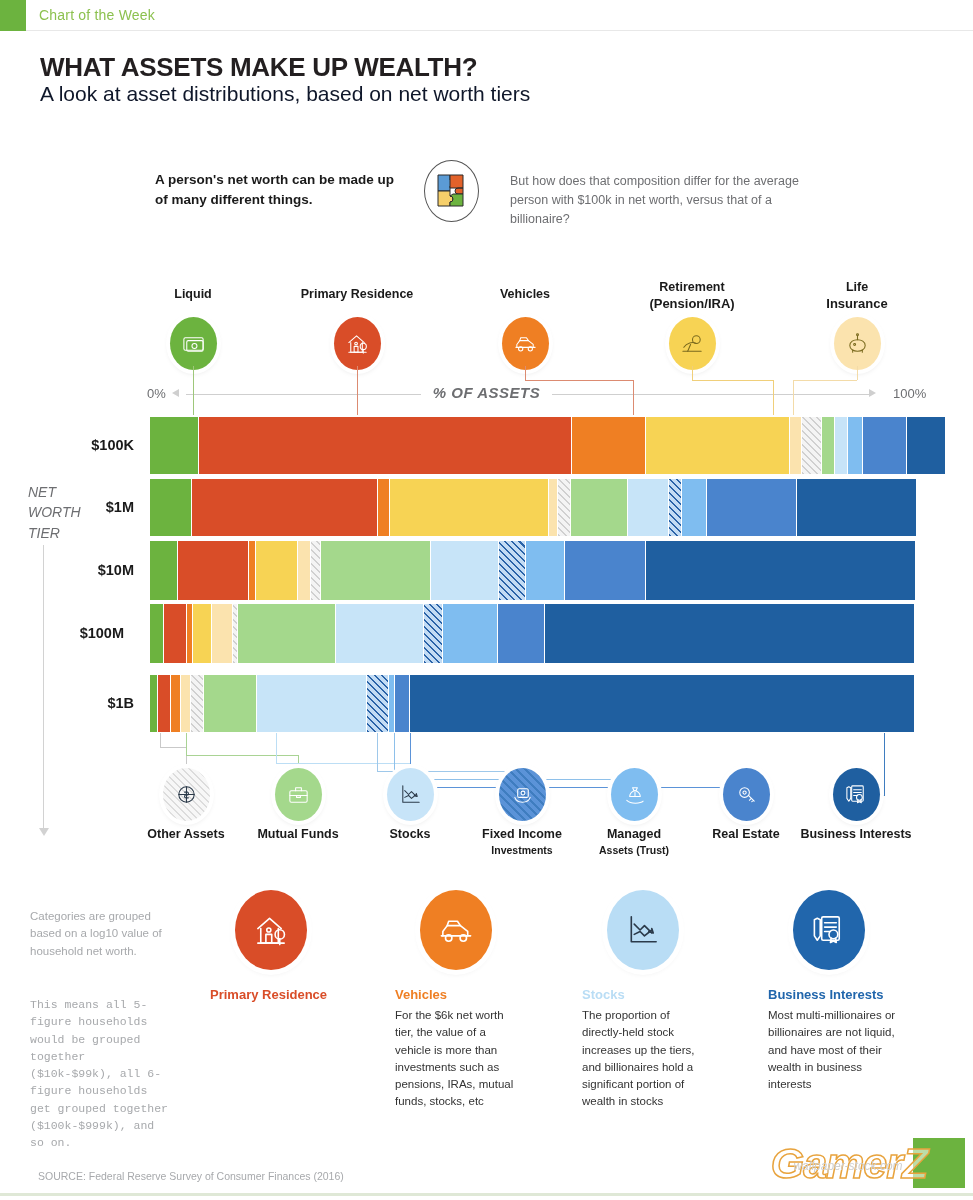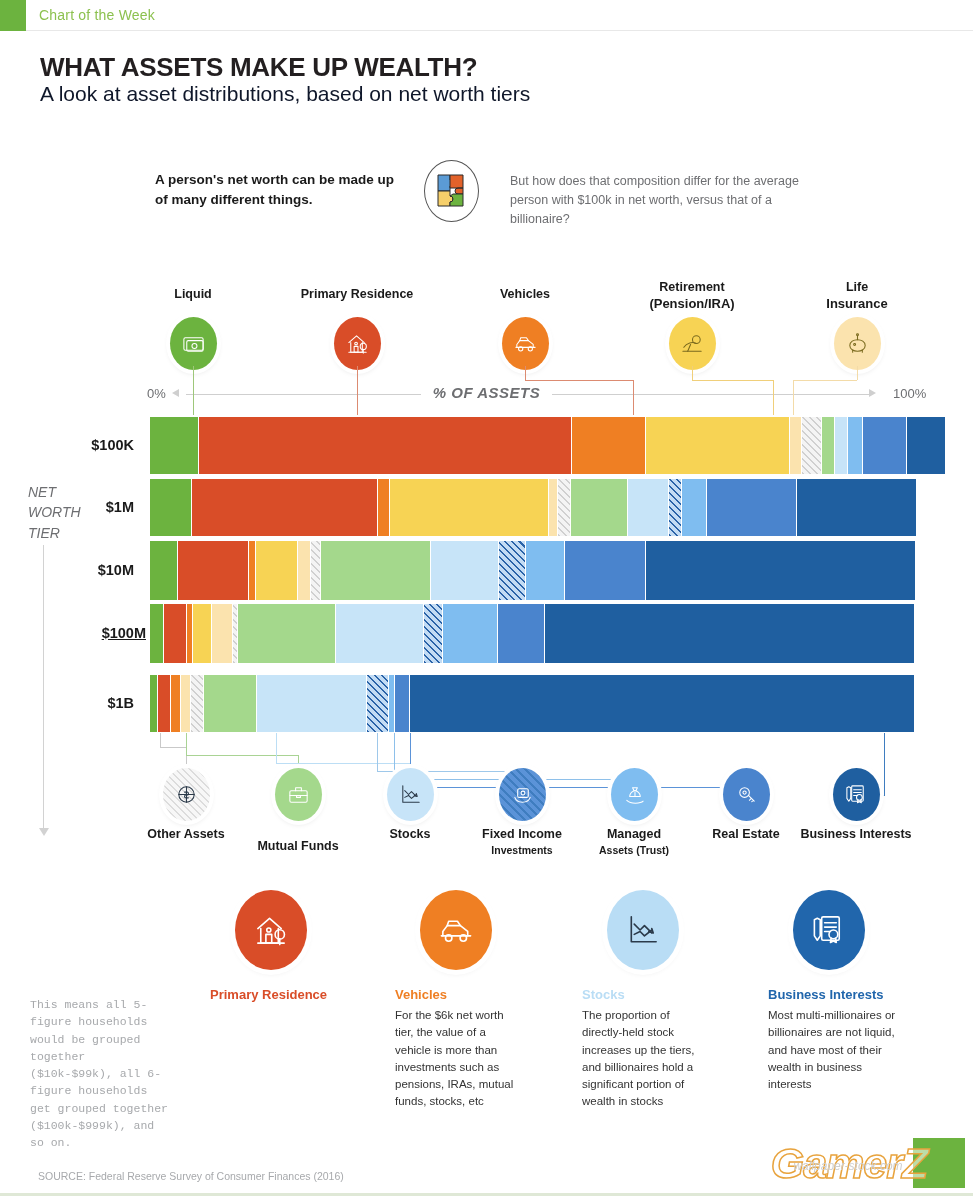--- a/index.html
+++ b/index.html
@@ -223,21 +223,21 @@
       <div class="seg" title="Retirement (Pension/IRA) 5.5%" style="left:105.57px;width:42.075px;background:#f7d354;border-right:1.6px solid #fff;"></div>
       <div class="seg" title="Life Insurance 1.7%" style="left:147.64499999999998px;width:13.005px;background:#fbe3ae;border-right:1.6px solid #fff;"></div>
       <div class="seg" title="Other Assets 1.3%" style="left:160.64999999999998px;width:9.945px;background:#f4f4f4;background-image:repeating-linear-gradient(45deg,#d0d0d0 0 1.6px,transparent 1.6px 5px);border-right:1.6px solid #fff;"></div>
       <div class="seg" title="Mutual Funds 14.4%" style="left:170.59499999999997px;width:110.16000000000001px;background:#a4d88c;border-right:1.6px solid #fff;"></div>
       <div class="seg" title="Stocks 8.9%" style="left:280.75499999999994px;width:68.08500000000001px;background:#c7e4f8;border-right:1.6px solid #fff;"></div>
       <div class="seg" title="Fixed Income Investments 3.5%" style="left:348.84px;width:26.775000000000002px;background:#c3dcf4;background-image:repeating-linear-gradient(45deg,#2a63a8 0 1.6px,transparent 1.6px 5px);border-right:1.6px solid #fff;"></div>
       <div class="seg" title="Managed Assets (Trust) 5.2%" style="left:375.61499999999995px;width:39.78px;background:#7fbdf0;border-right:1.6px solid #fff;"></div>
       <div class="seg" title="Real Estate 10.5%" style="left:415.3949999999999px;width:80.325px;background:#4a84cd;border-right:1.6px solid #fff;"></div>
       <div class="seg" title="Business Interests 35.3%" style="left:495.72px;width:270.04499999999996px;background:#1f5fa0;border-right:1.6px solid #fff;"></div>
     </div>
-    <div class="tier-label" style="top:624.5px;left:26px;text-decoration:underline;">$100M</div>
+    <div class="tier-label" style="top:624.5px;left:4px;">$100M</div>
     <div class="bar-row" style="top:604px;width:765px;height:59px;">
       <div class="seg" title="Liquid 1.8%" style="left:0px;width:13.770000000000001px;background:#6cb33f;border-right:1.6px solid #fff;"></div>
       <div class="seg" title="Primary Residence 3.1%" style="left:13.770000000000001px;width:23.715px;background:#d94d28;border-right:1.6px solid #fff;"></div>
       <div class="seg" title="Vehicles 0.7%" style="left:37.485px;width:5.3549999999999995px;background:#ef7f23;border-right:1.6px solid #fff;"></div>
       <div class="seg" title="Retirement (Pension/IRA) 2.5%" style="left:42.84px;width:19.125px;background:#f7d354;border-right:1.6px solid #fff;"></div>
       <div class="seg" title="Life Insurance 2.7%" style="left:61.96500000000001px;width:20.655px;background:#fbe3ae;border-right:1.6px solid #fff;"></div>
       <div class="seg" title="Other Assets 0.7%" style="left:82.62px;width:5.3549999999999995px;background:#f4f4f4;background-image:repeating-linear-gradient(45deg,#d0d0d0 0 1.6px,transparent 1.6px 5px);border-right:1.6px solid #fff;"></div>
       <div class="seg" title="Mutual Funds 12.8%" style="left:87.97500000000001px;width:97.92px;background:#a4d88c;border-right:1.6px solid #fff;"></div>
       <div class="seg" title="Stocks 11.5%" style="left:185.89499999999998px;width:87.97500000000001px;background:#c7e4f8;border-right:1.6px solid #fff;"></div>
       <div class="seg" title="Fixed Income Investments 2.5%" style="left:273.87px;width:19.125px;background:#c3dcf4;background-image:repeating-linear-gradient(45deg,#2a63a8 0 1.6px,transparent 1.6px 5px);border-right:1.6px solid #fff;"></div>
@@ -289,21 +289,21 @@
     </div>
     <div class="cat-bot" style="left:111px;top:827px;width:150px;">Other Assets</div>
     <div class="icon-bot" style="left:275px;top:768px;background:#a4d88c;">
       <svg width="25" height="25" viewBox="0 0 26 26" fill="none" stroke="#fff" stroke-width="1.1" stroke-linecap="round" stroke-linejoin="round">
         <rect x="4" y="9" width="18" height="12" rx="1.5"></rect>
         <path d="M10 9V6h6v3"></path>
         <path d="M4 14h18"></path>
         <path d="M11 14v2h4v-2"></path>
       </svg>
     </div>
-    <div class="cat-bot" style="left:223px;top:827px;width:150px;margin-top:12px;">Mutual Funds</div>
+    <div class="cat-bot" style="left:223px;top:827px;width:150px;">Mutual Funds</div>
     <div class="icon-bot" style="left:387px;top:768px;background:#c7e4f8;">
       <svg width="25" height="25" viewBox="0 0 26 26" fill="none" stroke="#2b3a4a" stroke-width="1.1" stroke-linecap="round" stroke-linejoin="round">
         <path d="M5 4v17h17"></path>
         <path d="M7 9l4 4 3-3 5 5"></path>
         <path d="M7 16l4-2 3 3 5-4"></path>
         <path d="M17 14l3 1-1-3"></path>
       </svg>
     </div>
     <div class="cat-bot" style="left:335px;top:827px;width:150px;">Stocks</div>
     <div class="icon-bot" style="left:499px;top:768px;background:#5b93d8;background-image:repeating-linear-gradient(45deg,#3f7dc0 0 2px,transparent 2px 6px);">
@@ -334,20 +334,21 @@
     <div class="icon-bot" style="left:833px;top:768px;background:#1f5fa0;">
       <svg width="25" height="25" viewBox="0 0 26 26" fill="none" stroke="#fff" stroke-width="1.1" stroke-linecap="round" stroke-linejoin="round">
         <rect x="8" y="4" width="12" height="16" rx="1"></rect>
         <path d="M10 8h8M10 11h8M10 14h4"></path>
         <circle cx="16" cy="16" r="3"></circle>
         <path d="M14.5 18.5l-.5 3 2-1 2 1-.5-3"></path>
         <path d="M5 5l2 1v11l-2 3-2-3V6z"></path>
       </svg>
     </div>
     <div class="cat-bot" style="left:781px;top:827px;width:150px;">Business Interests</div>
+    <div class="note note-1">Categories are grouped based on a log10 value of household net worth.</div>
     <div class="note note-2">This means all 5-figure households would be grouped together ($10k-$99k), all 6-figure households get grouped together ($100k-$999k), and so on.</div>
     <div class="callout-icon" style="left:235px;top:890px;background:#d94d28;">
       <svg width="38" height="38" viewBox="0 0 26 26" fill="none" stroke="#fff" stroke-width="1.1" stroke-linecap="round" stroke-linejoin="round">
         <path d="M4 12L12 5l8 7"></path>
         <path d="M6 12v10h12V12"></path>
         <rect x="9.5" y="16" width="4" height="6"></rect>
         <circle cx="11.5" cy="13" r="1.4"></circle>
         <circle cx="19" cy="16" r="3.2"></circle>
         <path d="M19 19v4"></path>
         <path d="M4 22h18"></path>

